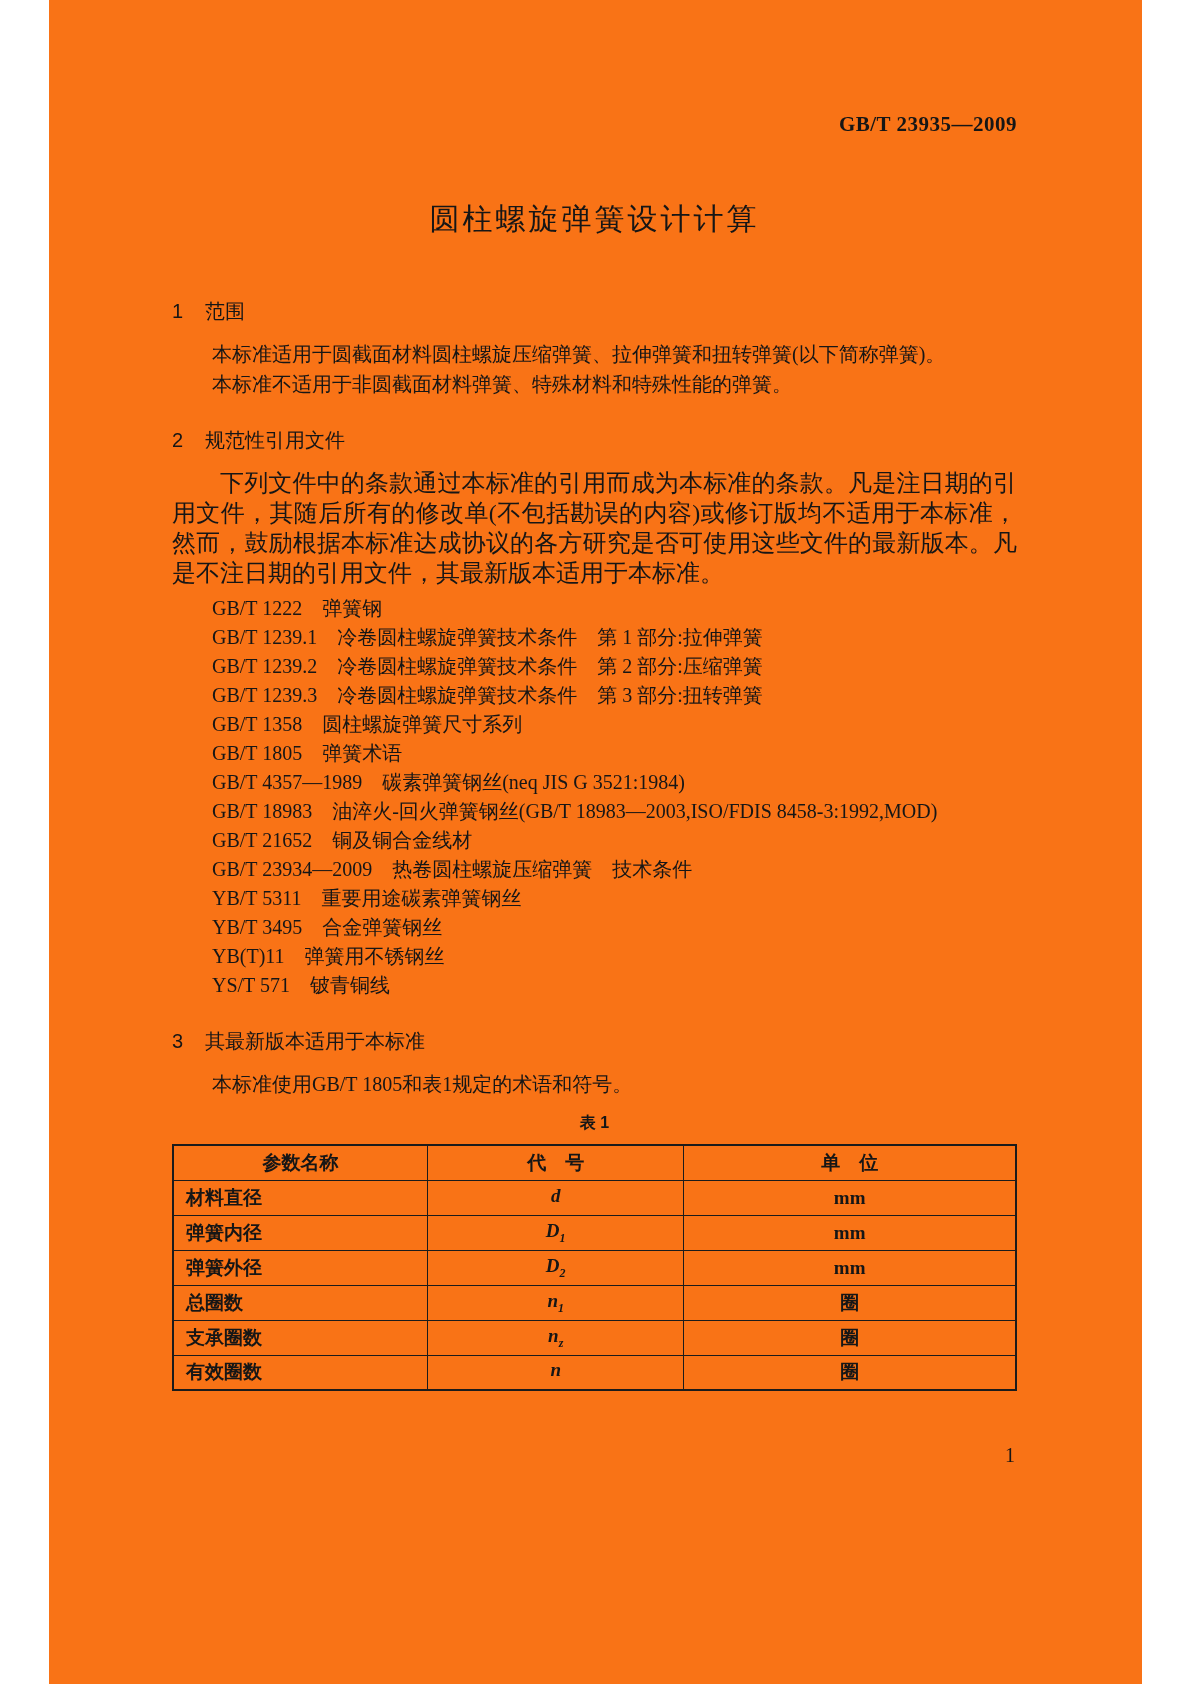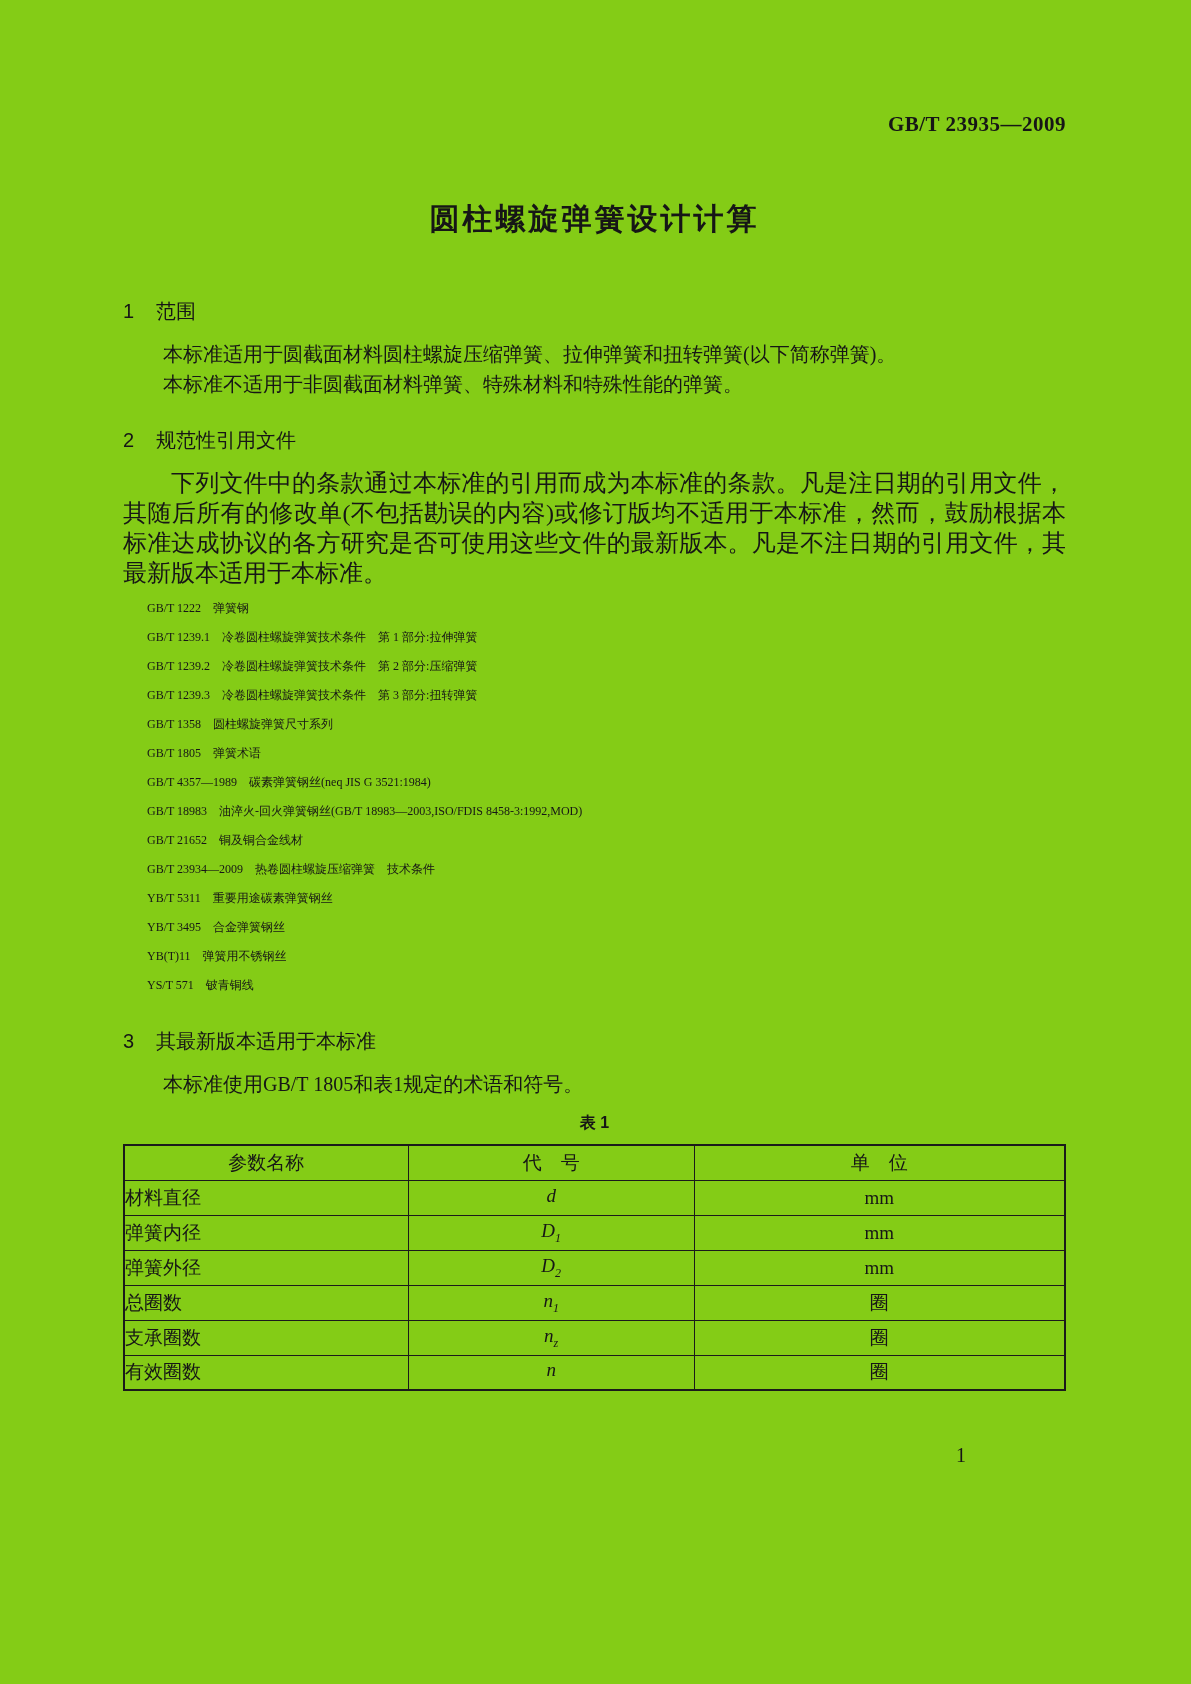--- a/index.html
+++ b/index.html
@@ -1,39 +1,39 @@
 <!DOCTYPE html>
 <html><head>
 <meta charset="utf-8">
 <style>
   * { margin: 0; padding: 0; box-sizing: border-box; }
   html, body { background: #ffffff; }
   .page {
     position: relative;
-    width: 1191px;
+    width: 1093px;
     height: 1684px;
     margin: 0 auto;
-    background: #84cc16;
+    background: #f97316;
     color: #161616;
     font-family: "Liberation Serif", "DejaVu Serif", serif;
     padding: 112px 125px 0 123px;
     overflow: hidden;
   }
   .doc-number {
     text-align: right;
     font-weight: bold;
     font-size: 21px;
     letter-spacing: 0.5px;
     font-family: "Liberation Serif", "DejaVu Serif", serif;
   }
   .title {
     margin-top: 62px;
     text-align: center;
     font-family: "Liberation Sans", "DejaVu Sans", sans-serif;
-    font-weight: bold;
+    font-weight: normal;
     font-size: 30px;
     letter-spacing: 3px;
   }
   .sec-heading {
     font-family: "Liberation Sans", "DejaVu Sans", sans-serif;
     font-weight: normal;
     font-size: 20px;
   }
   .sec-heading .sec-num { display: inline-block; min-width: 33px; }
   #sec1-heading { margin-top: 58px; }
@@ -46,21 +46,21 @@
     text-indent: 2em;
   }
   p.intro {
     font-size: 24px;
     line-height: 30px;
     text-indent: 2em;
     text-align: justify;
   }
   .ref-list { margin-top: 6px; }
   p.ref-item {
-    font-size: 12px;
+    font-size: 20px;
     line-height: 29px;
     text-indent: 2em;
     white-space: nowrap;
   }
   .table-caption {
     margin-top: 14px;
     text-align: center;
     font-family: "Liberation Sans", "DejaVu Sans", sans-serif;
     font-weight: bold;
     font-size: 16px;
@@ -68,22 +68,22 @@
   table.param-table {
     margin-top: 10px;
     width: 100%;
     border-collapse: collapse;
     font-size: 19px;
     border: 2px solid #1b1b1b;
   }
   .param-table th, .param-table td {
     border: 1px solid #1b1b1b;
     height: 35px;
-    padding: 2px 0;
-    font-weight: normal;
+    padding: 2px 12px;
+    font-weight: bold;
   }
   .param-table th { text-align: center; }
   .param-table col.col-name { width: 30.2%; }
   .param-table col.col-sym  { width: 30.4%; }
   .param-table col.col-unit { width: 39.4%; }
   td.c-name { text-align: left; }
   td.c-sym, td.c-unit { text-align: center; }
   .sym {
     font-style: italic;
     font-family: "Liberation Serif", "DejaVu Serif", serif;

